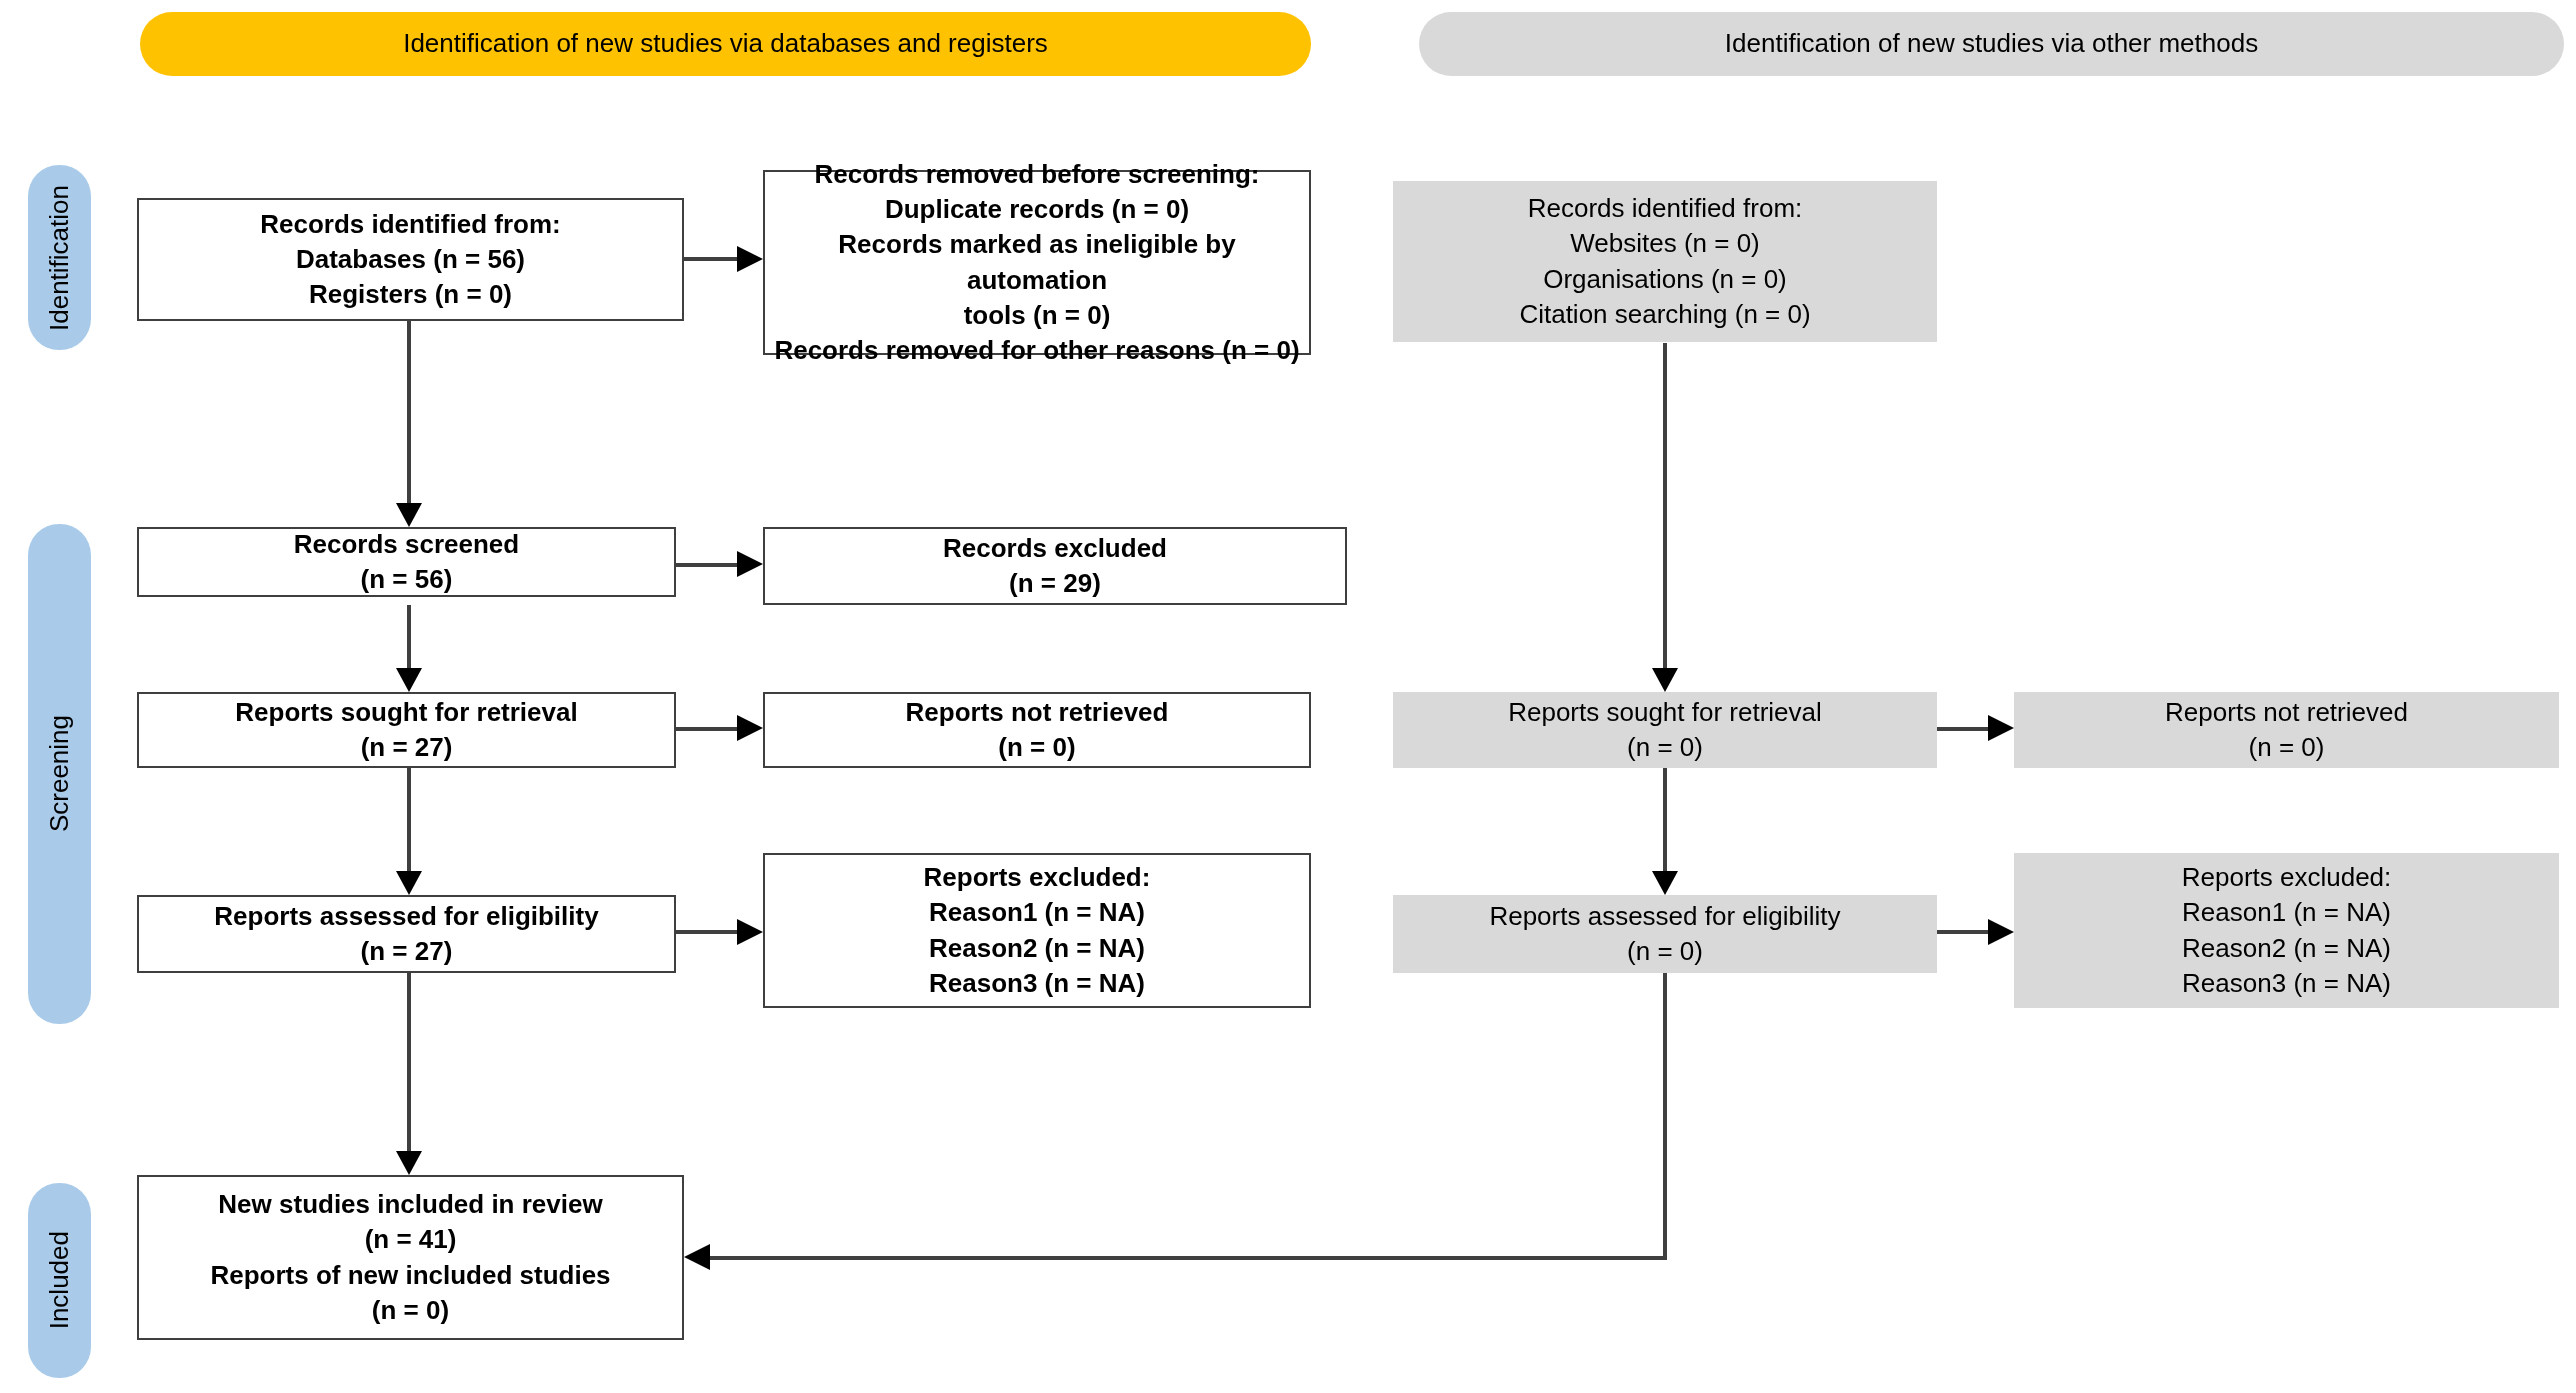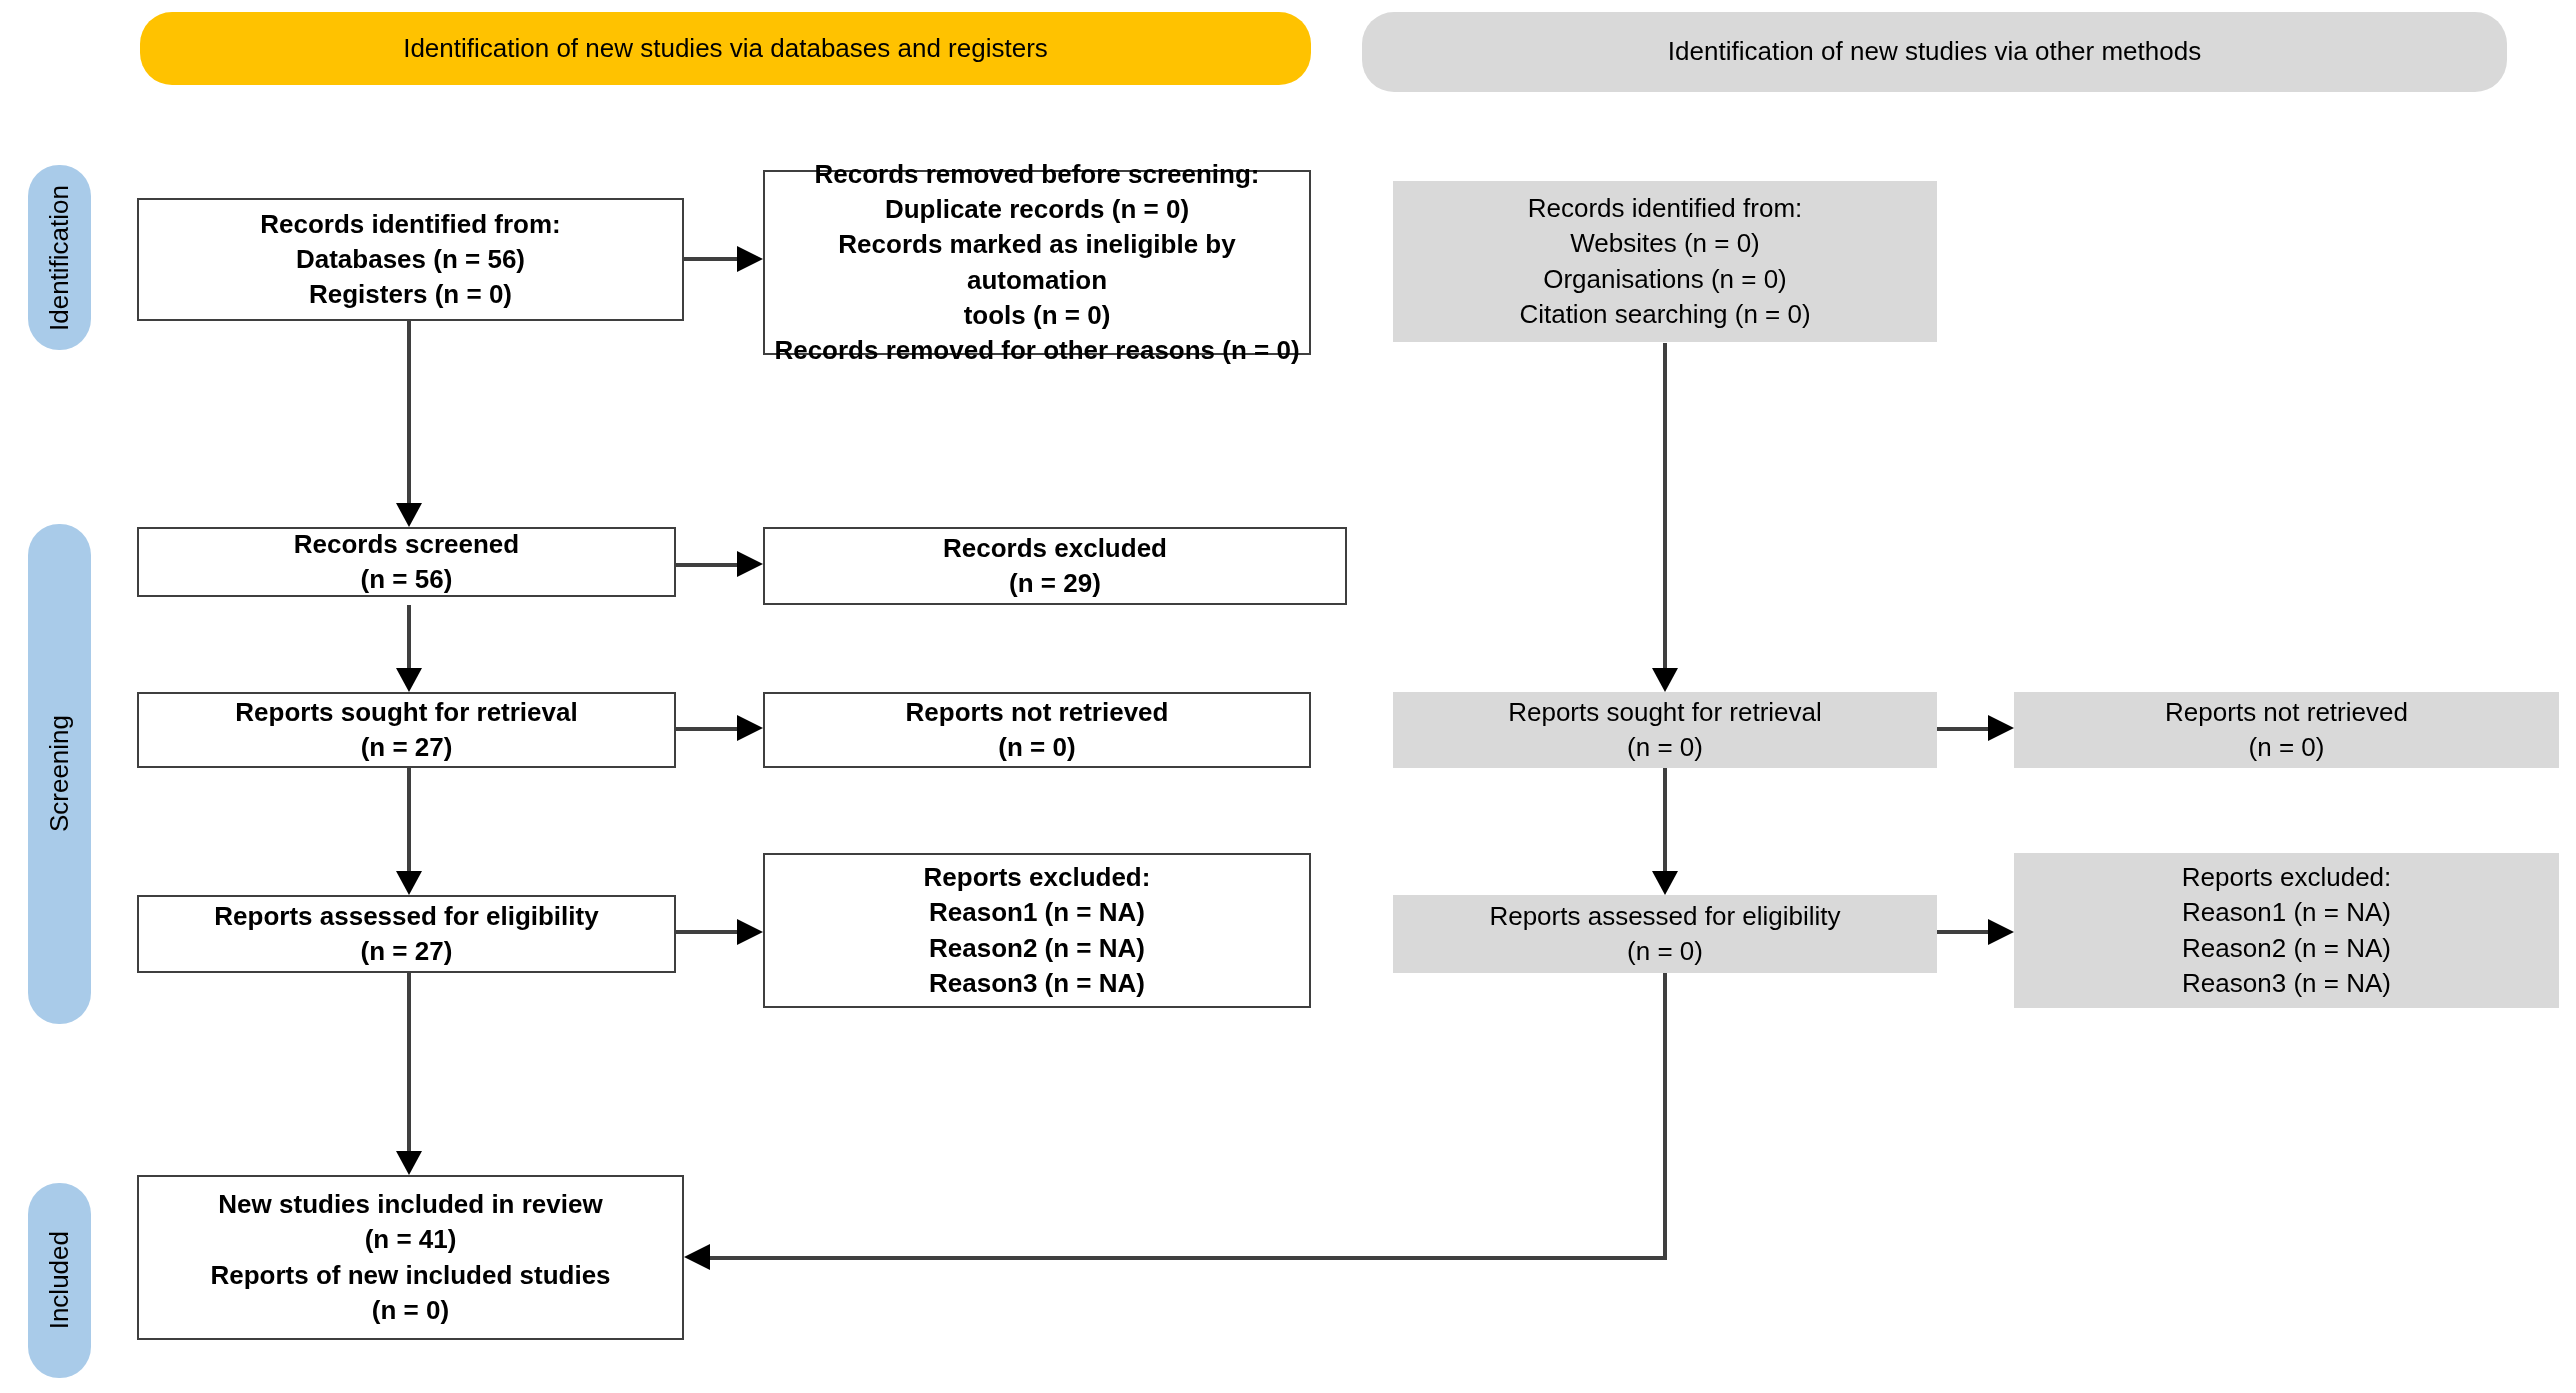--- a/index.html
+++ b/index.html
@@ -39,22 +39,22 @@
   .head{position:absolute;width:0;height:0;}
   .head.down{border-left:13px solid transparent;border-right:13px solid transparent;border-top:24px solid var(--arrowhead);}
   .head.right{border-top:13px solid transparent;border-bottom:13px solid transparent;border-left:26px solid var(--arrowhead);}
   .head.left{border-top:13px solid transparent;border-bottom:13px solid transparent;border-right:26px solid var(--arrowhead);}
 </style>
 </head>
 <body>
 
 <div id="canvas">
 
-  <div class="hdr yellow" style="left:140px;top:12px;width:1171px;height:73px">Identification of new studies via databases and registers</div>
-  <div class="hdr gray" style="left:1362px;top:12px;width:1145px;height:80px">Identification of new studies via other methods</div>
+  <div class="hdr yellow" style="left:140px;top:12px;width:1171px;height:64px">Identification of new studies via databases and registers</div>
+  <div class="hdr gray" style="left:1419px;top:12px;width:1145px;height:64px">Identification of new studies via other methods</div>
 
   <div class="stage" style="left:28px;top:165px;width:63px;height:185px">
     <span>Identification</span>
   </div>
   <div class="stage" style="left:28px;top:524px;width:63px;height:500px">
     <span>Screening</span>
   </div>
   <div class="stage" style="left:28px;top:1183px;width:63px;height:195px">
     <span>Included</span>
   </div>

